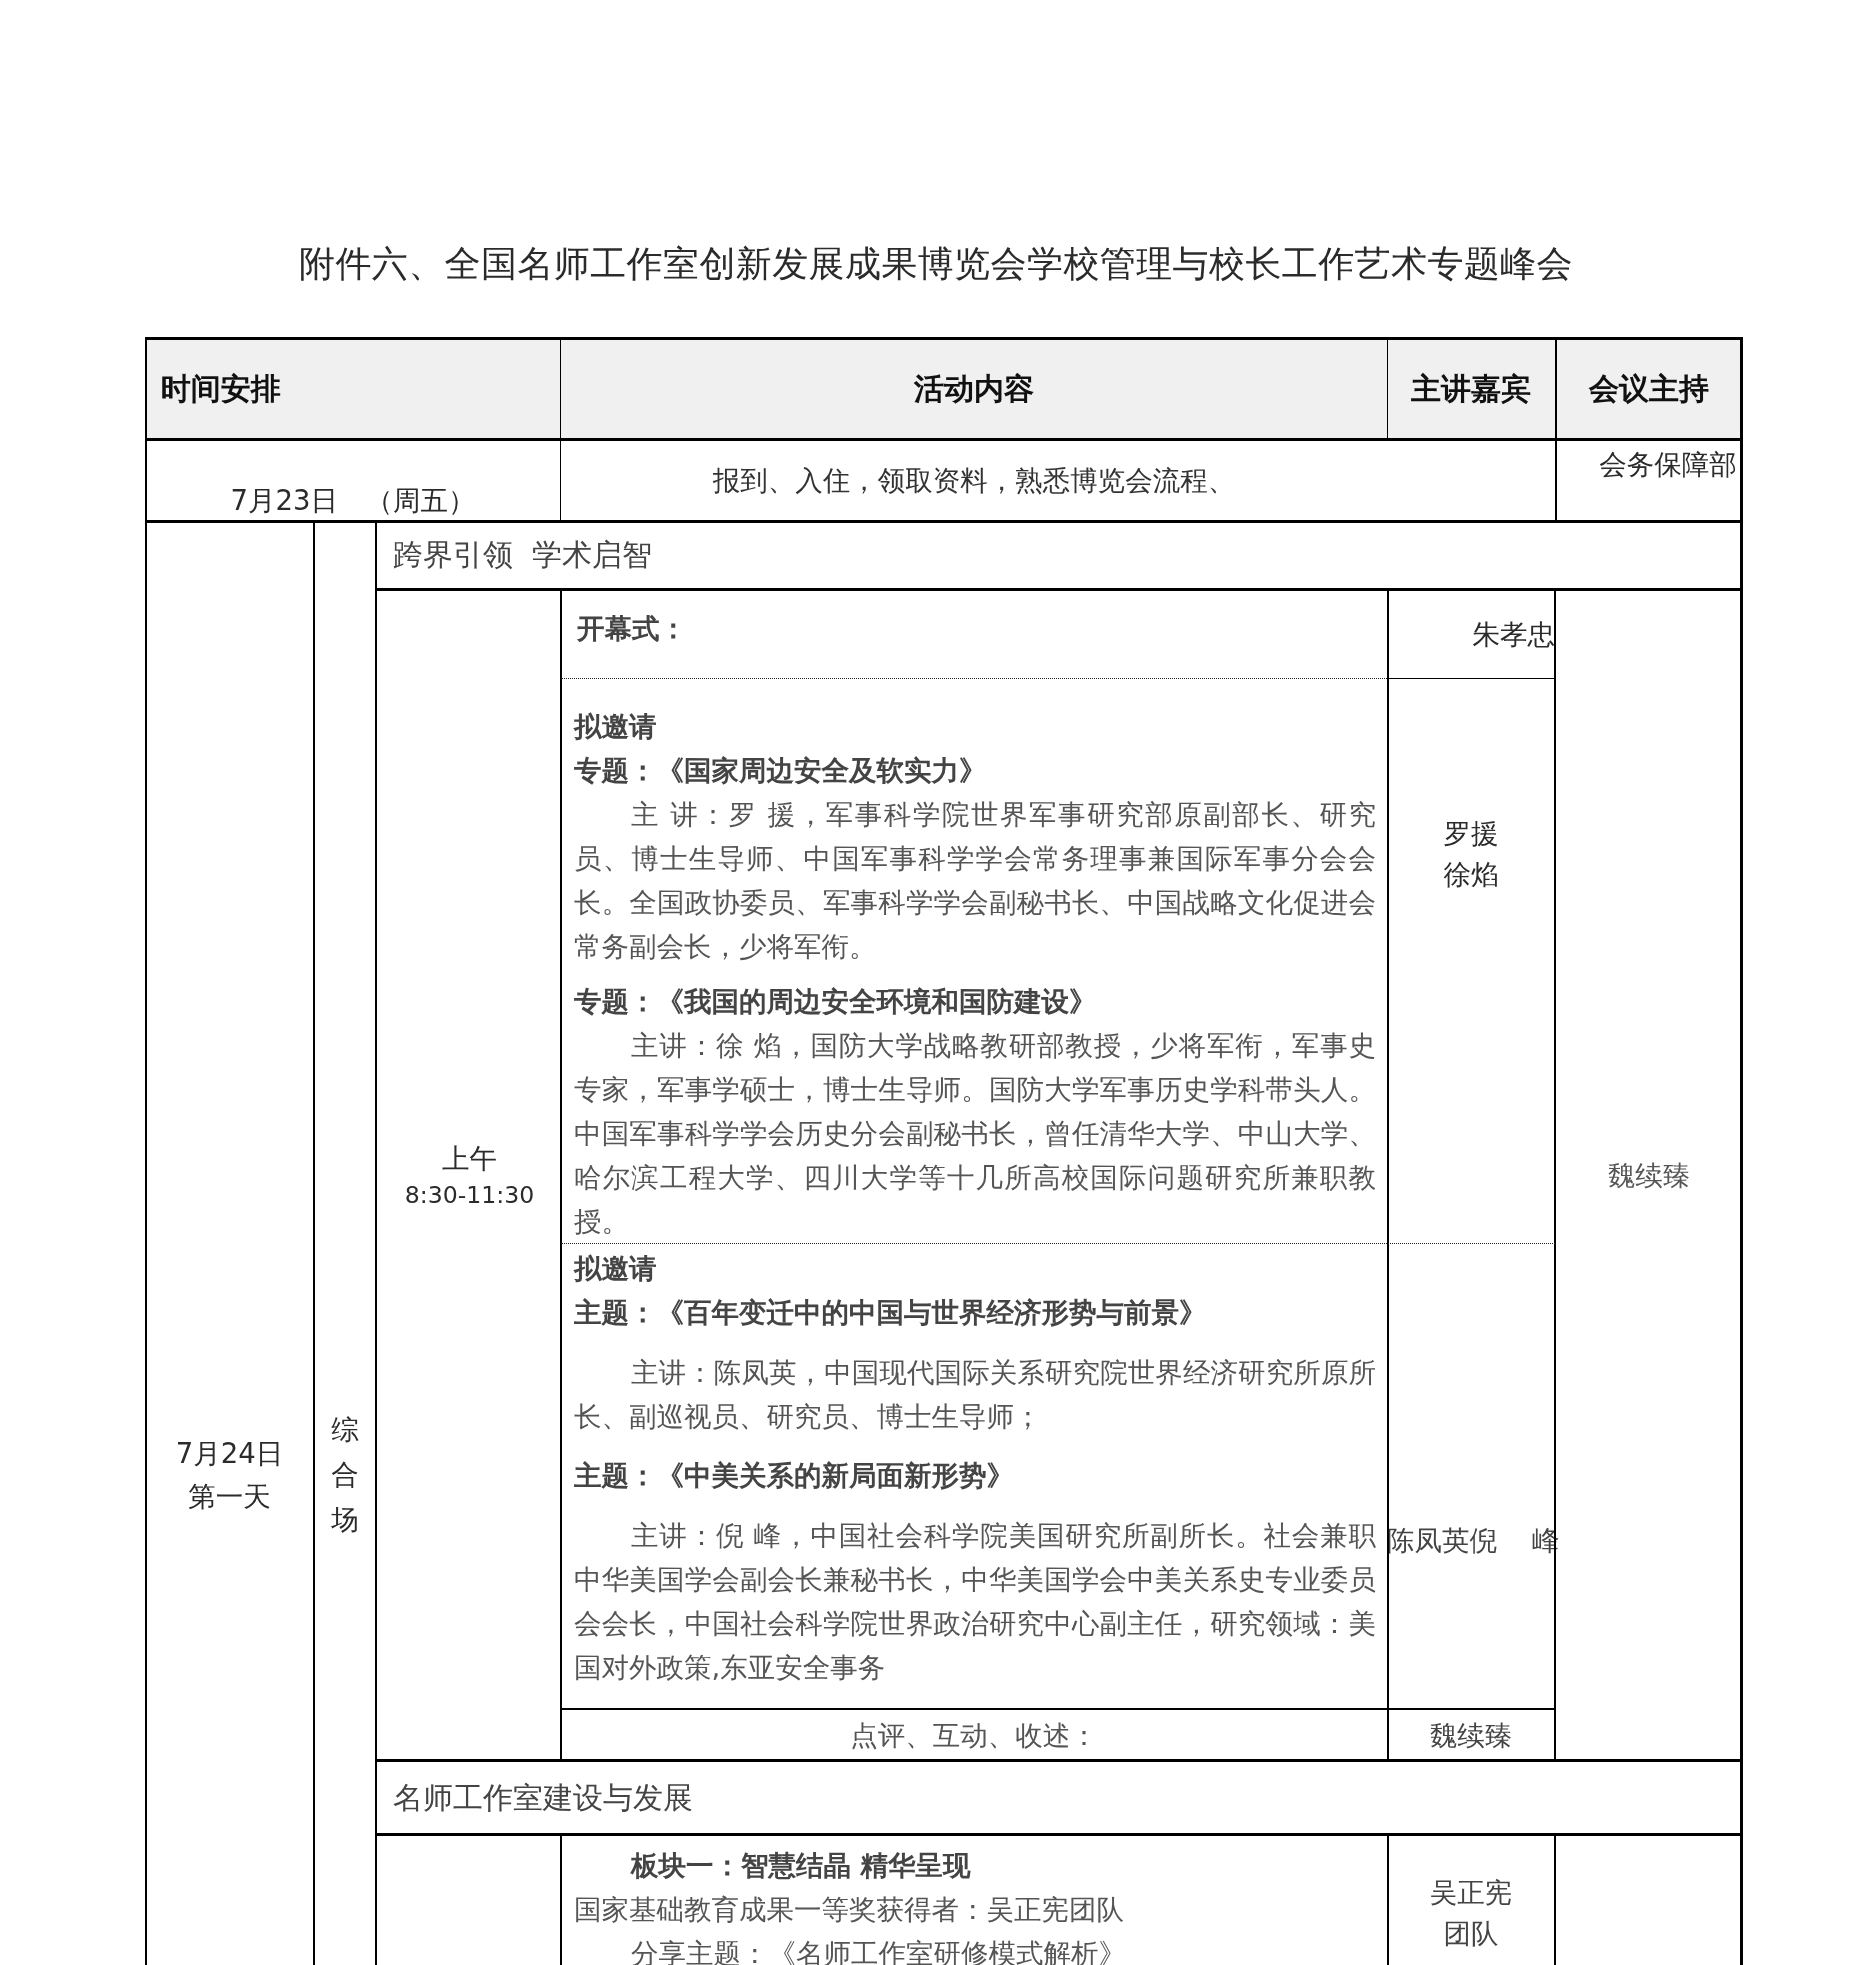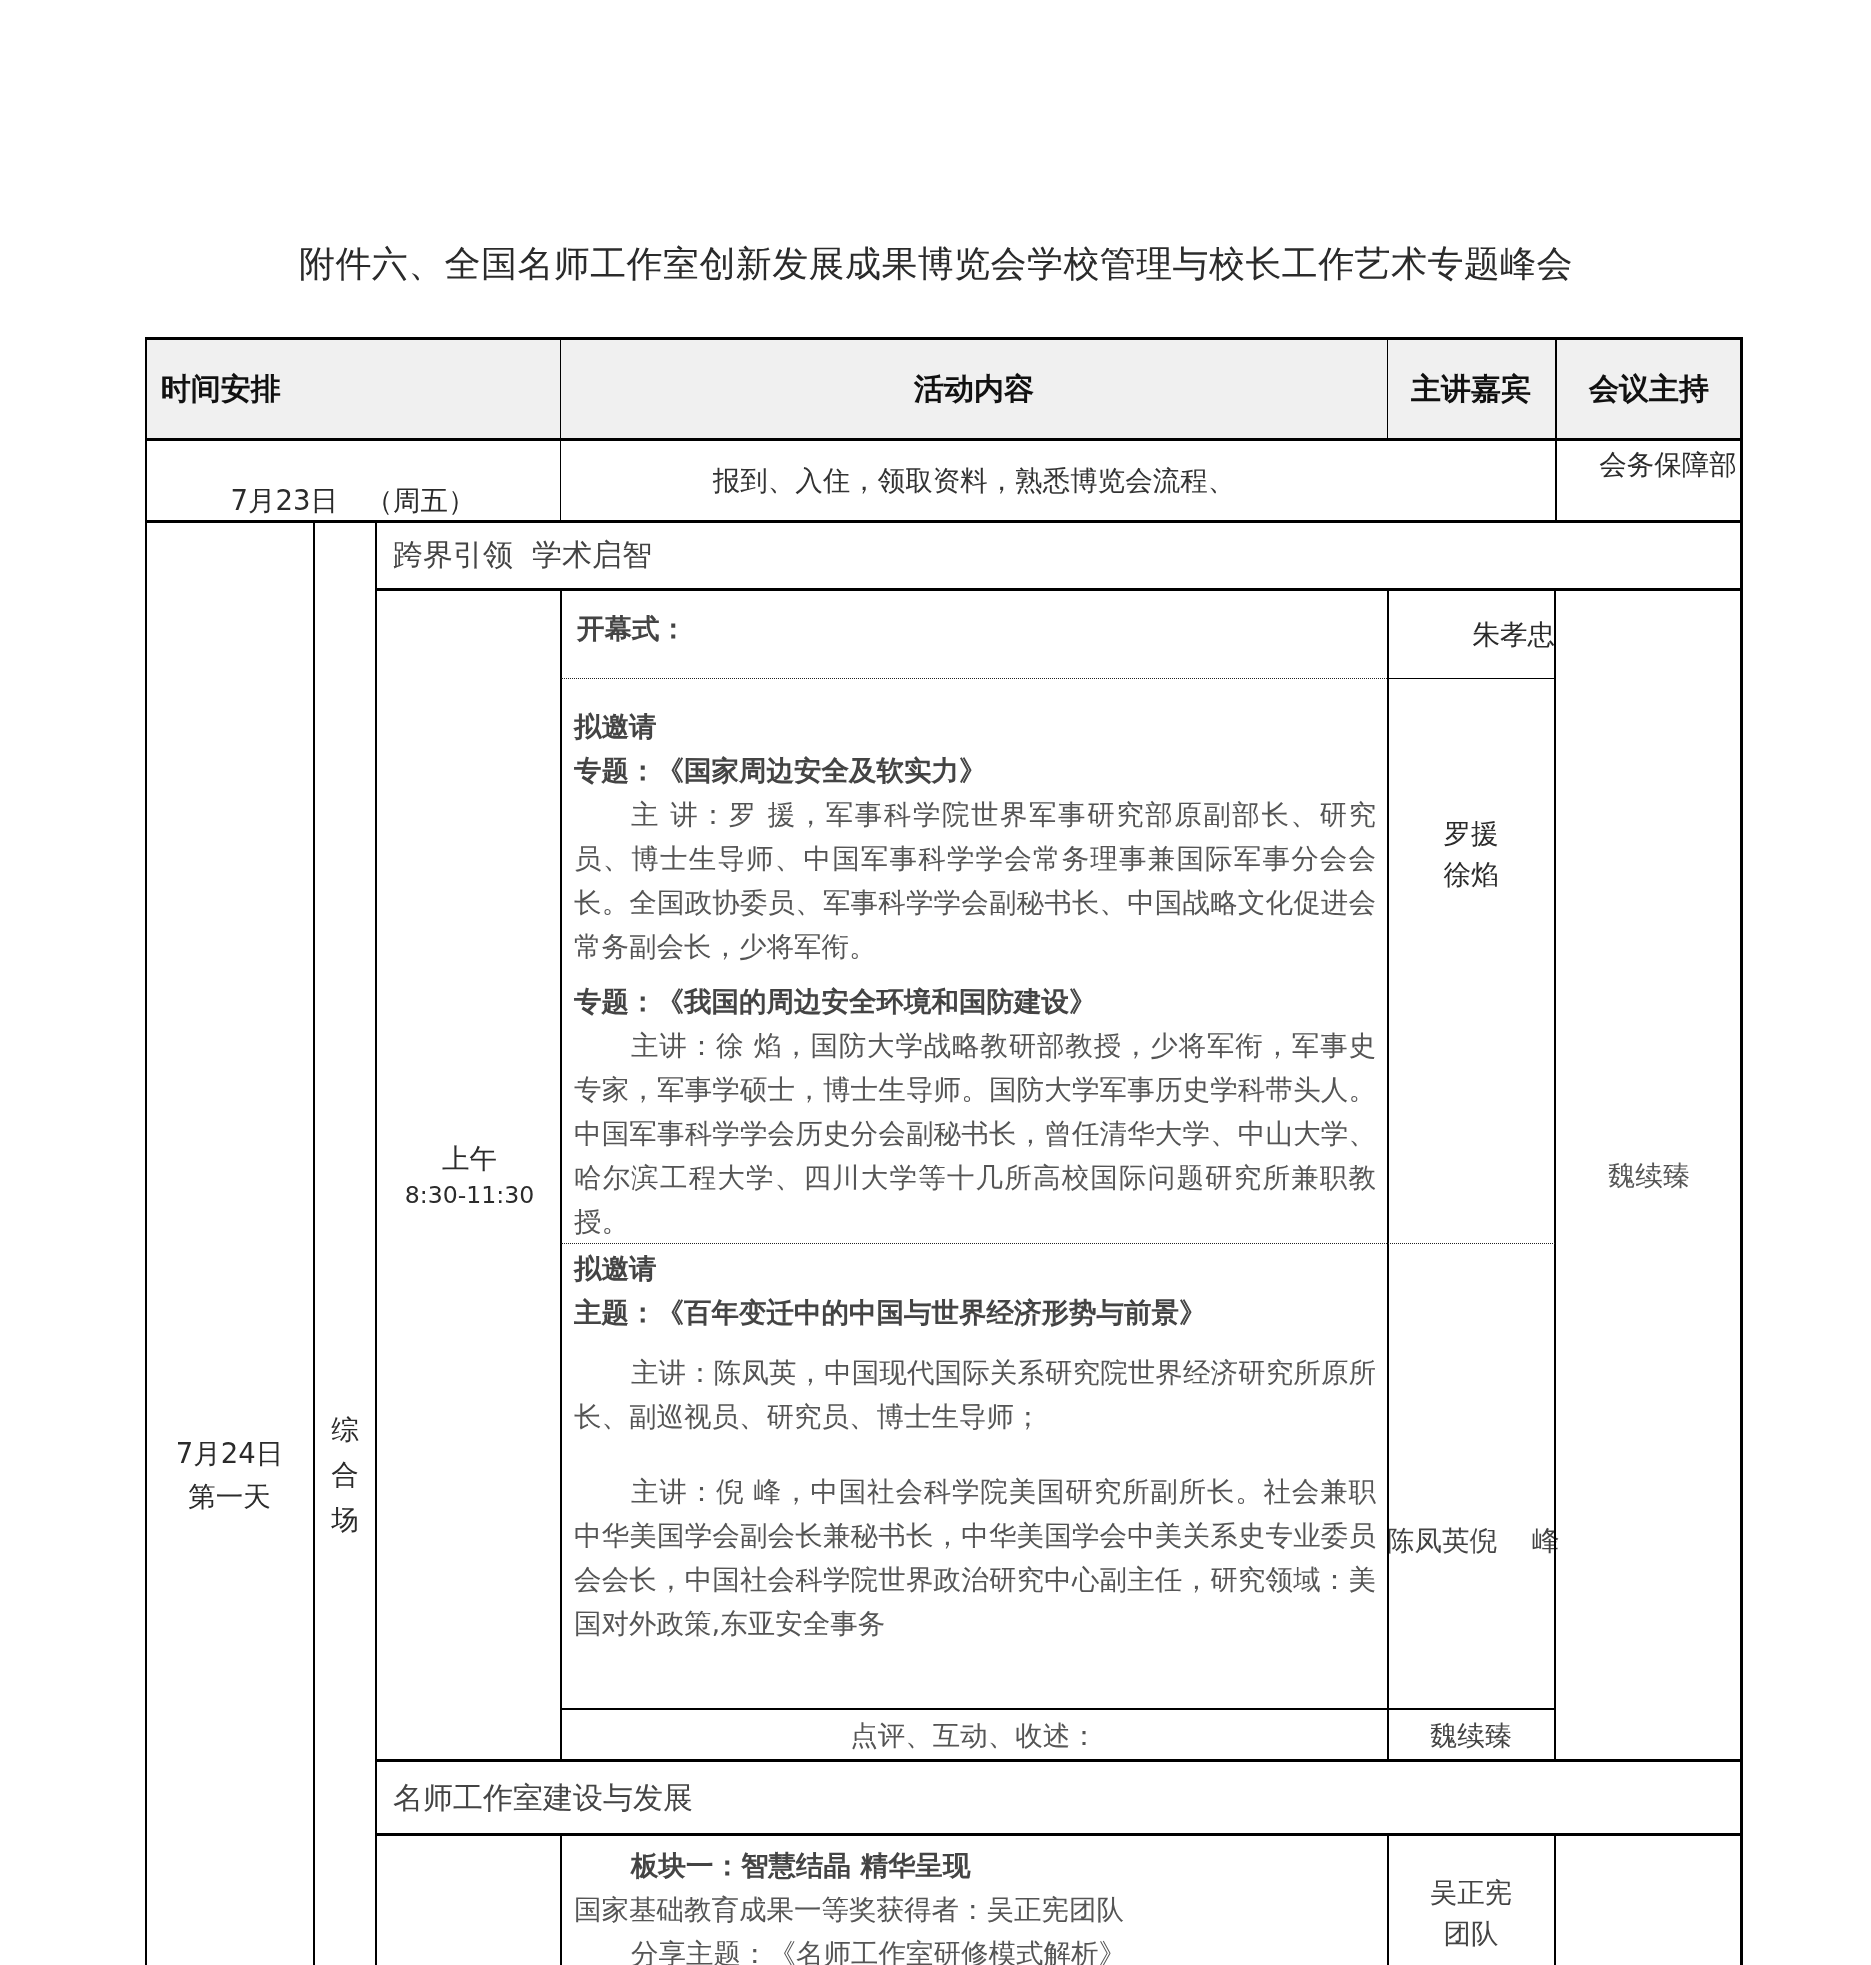--- a/index.html
+++ b/index.html
@@ -83,20 +83,21 @@
   <span>罗援</span>
   <span>徐焰</span>
 </div>
 
 <div class="abs" style="left:574px;top:1246px;width:802px;">
   <div class="para bold" style="position:static;">拟邀请</div>
   <div class="para bold" style="position:static;">主题：《百年变迁中的中国与世界经济形势与前景》</div>
   <div style="height:15.7px;"></div>
   <div class="para" style="position:static;text-indent:57px;">主讲：陈凤英，中国现代国际关系研究院世界经济研究所原所长、副巡视员、研究员、博士生导师；</div>
   <div style="height:15.7px;"></div>
+  <div class="para bold" style="position:static;">主题：《中美关系的新局面新形势》</div>
   <div style="height:15.7px;"></div>
   <div class="para" style="position:static;text-indent:57px;">主讲：倪 峰，中国社会科学院美国研究所副所长。社会兼职中华美国学会副会长兼秘书长，中华美国学会中美关系史专业委员会会长，中国社会科学院世界政治研究中心副主任，研究领域：美国对外政策,东亚安全事务</div>
 </div>
 <div class="cell" style="left:1387px;top:1244px;width:168px;height:466px;flex-direction:row;justify-content:flex-start;padding-top:126px;font-size:27.5px;line-height:41px;color:#444;white-space:pre;">
   <span>陈凤英</span>
   <span>倪    峰</span>
 </div>
 
 <div class="cell" style="left:561px;top:1710px;width:826px;height:51px;font-size:27.5px;color:#555;">
   <span>点评、互动、收述：</span>

